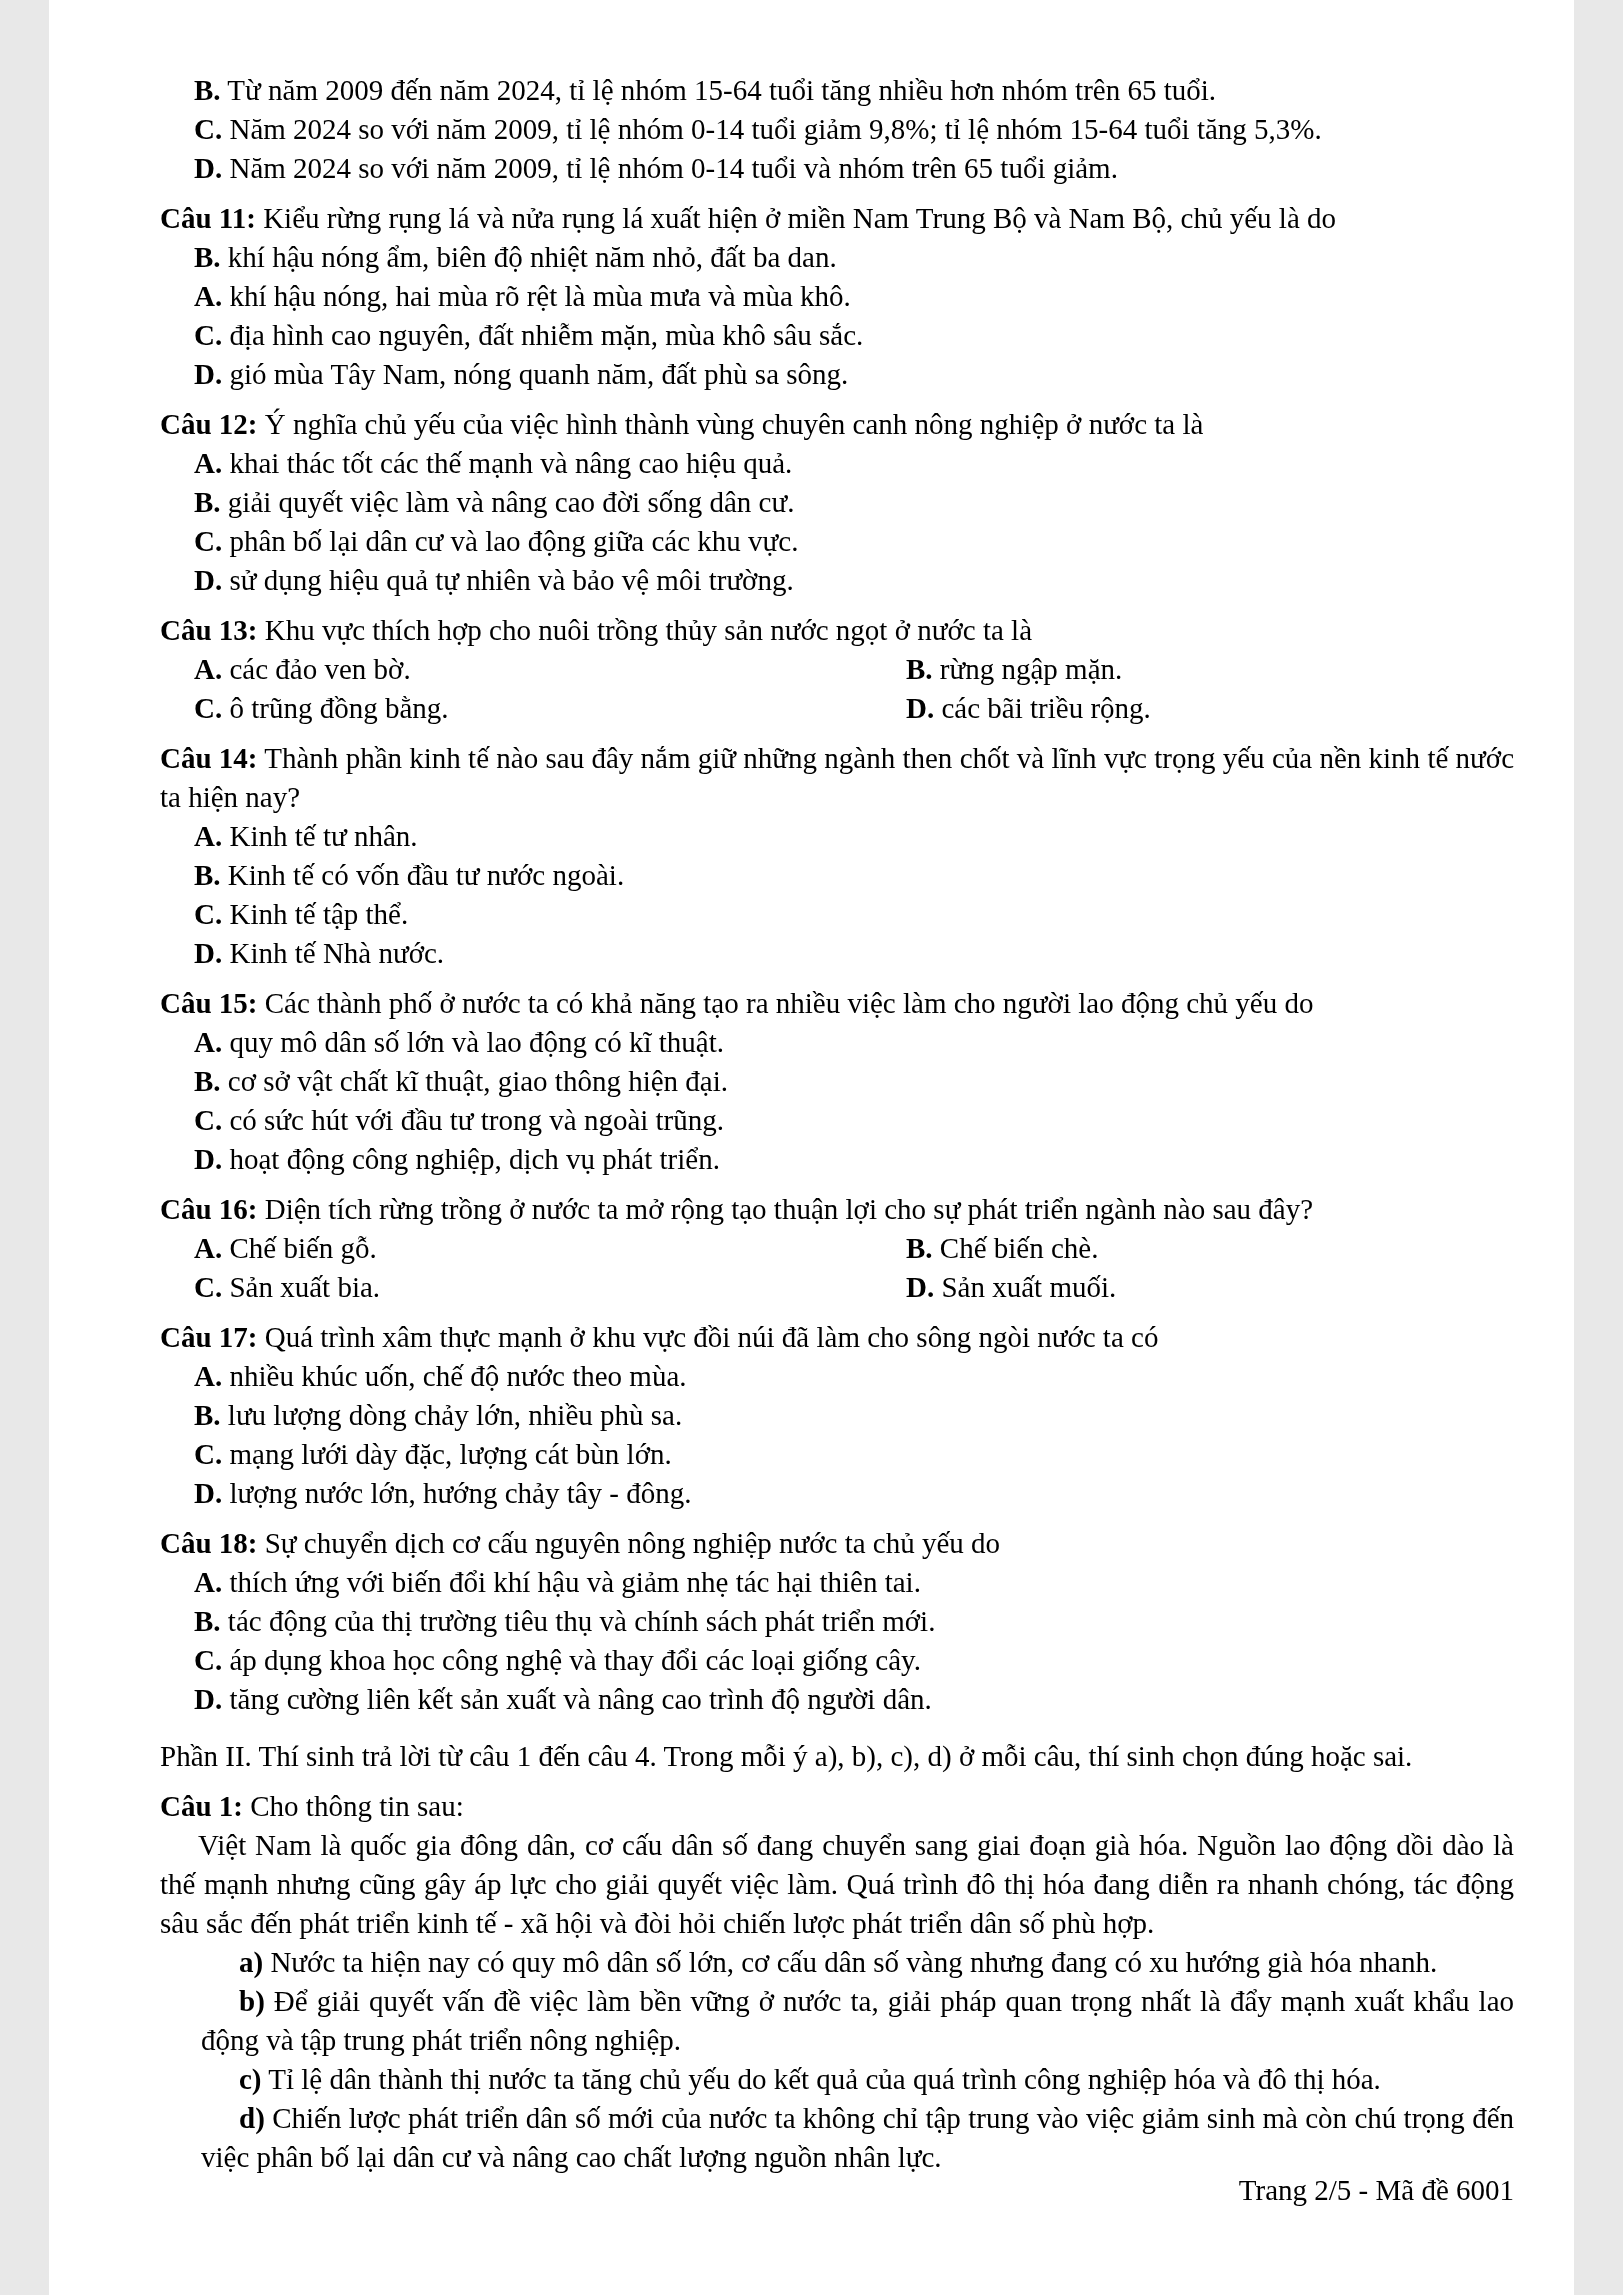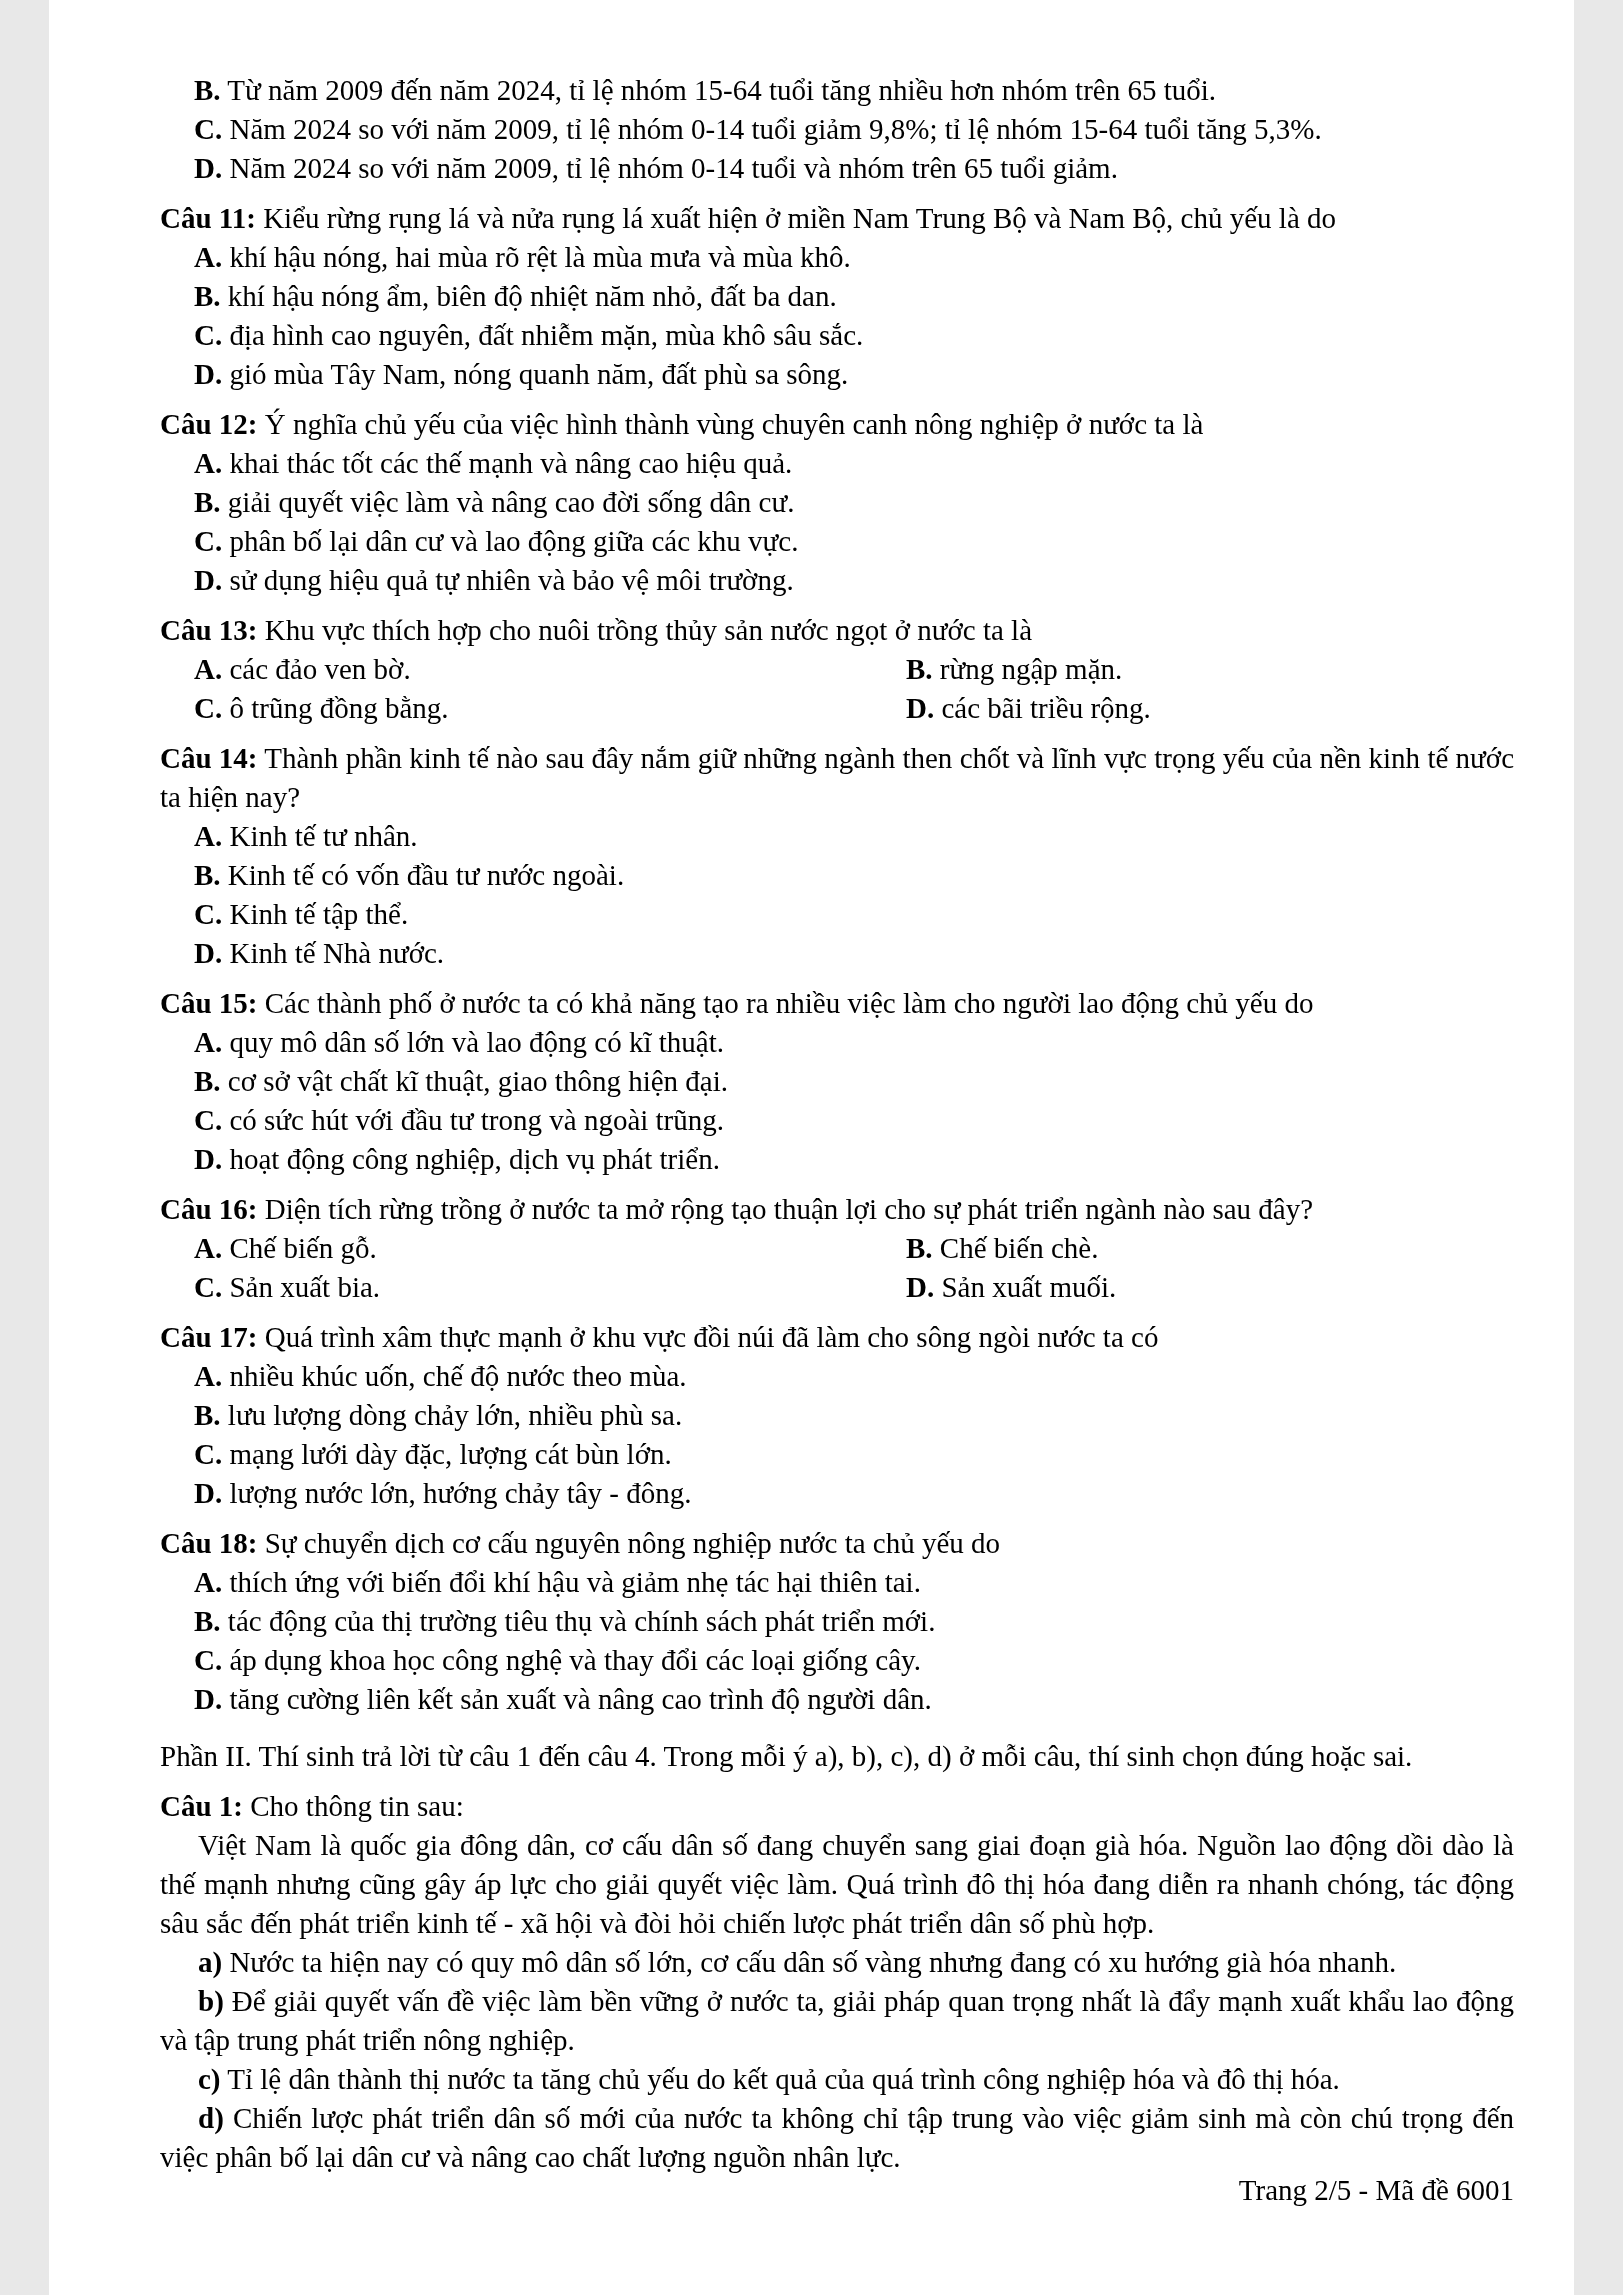--- a/index.html
+++ b/index.html
@@ -18,36 +18,36 @@
     overflow:hidden;
   }
   p{margin:0;}
   .q{margin-top:11px;text-align:justify;}
   .opt{padding-left:34px;}
   .optrow{display:flex;}
   .optrow .c1{width:746px;box-sizing:border-box;flex:none;}
   .optrow .c2{flex:1;}
   .part-head{margin-top:18.3px;font-weight:normal;text-align:justify;}
   .body-para{text-indent:38px;text-align:justify;}
-  .stmt{text-indent:38px;text-align:justify;}
+  .stmt{text-indent:38px;text-align:justify;margin-left:41px;}
   .footer{position:absolute;top:2171px;right:60px;margin-left:16px;}
   b{font-weight:bold;}
 </style>
 </head>
 <body>
 
 <div class="page">
 
   <p class="opt"><b>B.</b> <span>Từ năm 2009 đến năm 2024, tỉ lệ nhóm 15-64 tuổi tăng nhiều hơn nhóm trên 65 tuổi.</span></p>
   <p class="opt"><b>C.</b> <span>Năm 2024 so với năm 2009, tỉ lệ nhóm 0-14 tuổi giảm 9,8%; tỉ lệ nhóm 15-64 tuổi tăng 5,3%.</span></p>
   <p class="opt"><b>D.</b> <span>Năm 2024 so với năm 2009, tỉ lệ nhóm 0-14 tuổi và nhóm trên 65 tuổi giảm.</span></p>
 
   <p class="q"><b>Câu 11:</b> <span>Kiểu rừng rụng lá và nửa rụng lá xuất hiện ở miền Nam Trung Bộ và Nam Bộ, chủ yếu là do</span></p>
+  <p class="opt"><b>B.</b> <span>khí hậu nóng ẩm, biên độ nhiệt năm nhỏ, đất ba dan.</span></p>
   <p class="opt"><b>A.</b> <span>khí hậu nóng, hai mùa rõ rệt là mùa mưa và mùa khô.</span></p>
-  <p class="opt"><b>B.</b> <span>khí hậu nóng ẩm, biên độ nhiệt năm nhỏ, đất ba dan.</span></p>
   <p class="opt"><b>C.</b> <span>địa hình cao nguyên, đất nhiễm mặn, mùa khô sâu sắc.</span></p>
   <p class="opt"><b>D.</b> <span>gió mùa Tây Nam, nóng quanh năm, đất phù sa sông.</span></p>
 
   <p class="q"><b>Câu 12:</b> <span>Ý nghĩa chủ yếu của việc hình thành vùng chuyên canh nông nghiệp ở nước ta là</span></p>
   <p class="opt"><b>A.</b> <span>khai thác tốt các thế mạnh và nâng cao hiệu quả.</span></p>
   <p class="opt"><b>B.</b> <span>giải quyết việc làm và nâng cao đời sống dân cư.</span></p>
   <p class="opt"><b>C.</b> <span>phân bố lại dân cư và lao động giữa các khu vực.</span></p>
   <p class="opt"><b>D.</b> <span>sử dụng hiệu quả tự nhiên và bảo vệ môi trường.</span></p>
 
   <p class="q"><b>Câu 13:</b> <span>Khu vực thích hợp cho nuôi trồng thủy sản nước ngọt ở nước ta là</span></p>

